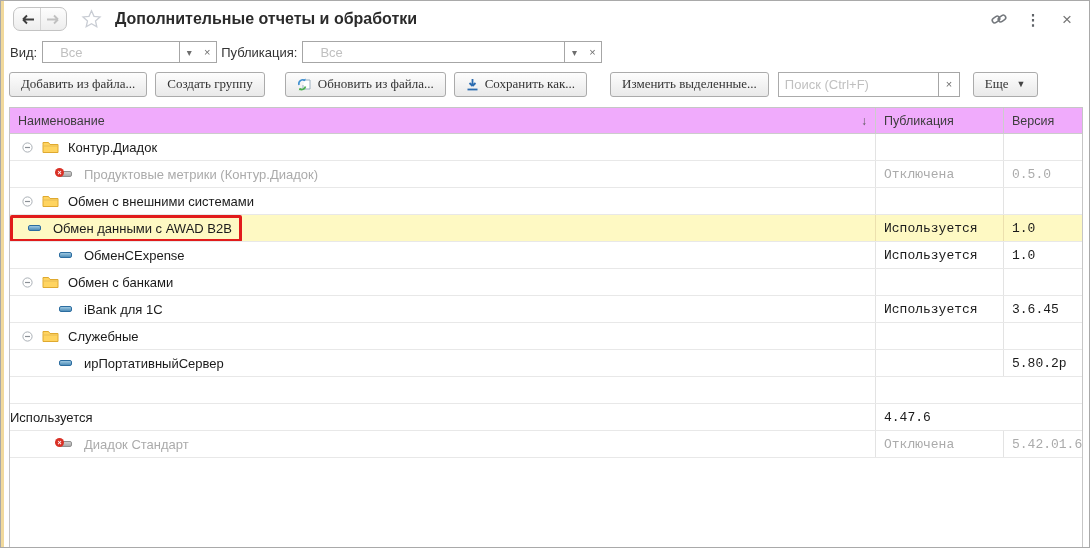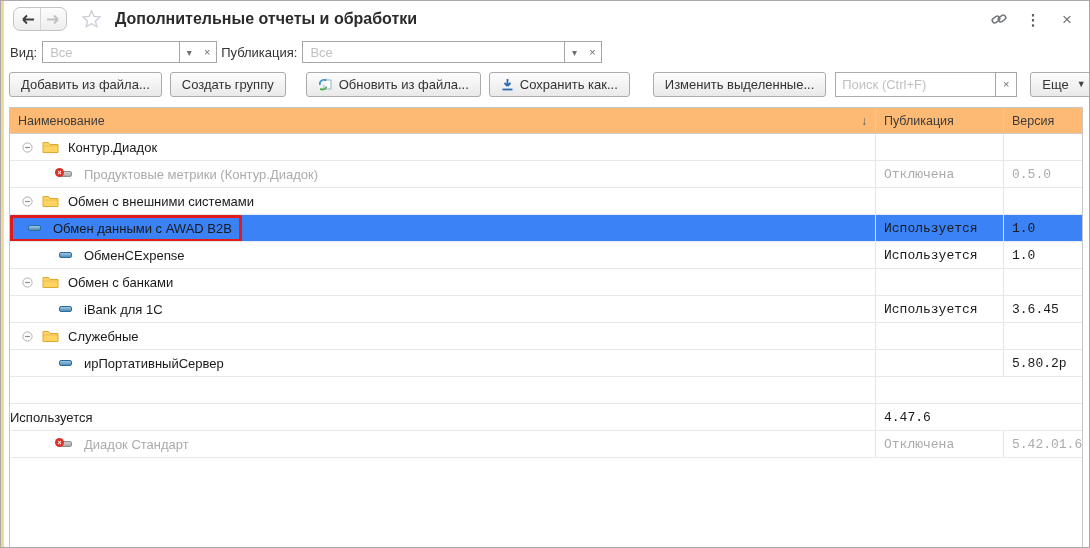--- a/index.html
+++ b/index.html
@@ -21,55 +21,55 @@
   .title { margin-left:13px; font-size:16px; font-weight:bold; color:#2b2b2b; }
   .titlebar-right { margin-left:auto; display:flex; align-items:center; gap:14px; margin-right:12px; }
   .tb-icon { display:flex; align-items:center; justify-content:center; width:20px; height:20px; cursor:pointer; }
   .kebab { color:#5f6368; font-size:15px; font-weight:bold; letter-spacing:0; line-height:1; }
   .close-x { color:#757575; font-size:17px; line-height:1; }
 
   
   .filters { position:absolute; left:4px; top:37px; right:16px; height:28px; display:flex; align-items:center; font-size:13px; color:#333; }
   .flabel { margin-left:5px; }
   .combo { display:flex; height:22px; margin-left:5px; }
-  .combo input { height:22px; border:1px solid #a6a6a6; border-right:none; padding:0 7px; font-size:13px;
+  .combo input { height:22px; border:1px solid #a6a6a6; border-right:none; padding:0 17px; font-size:13px;
                  font-family:"Liberation Sans",sans-serif; color:#404040; outline:none; }
   .combo input::placeholder { color:#c0c0c0; }
   .combo-btn { width:19px; height:22px; border:1px solid #a6a6a6; background:#fff; display:flex; align-items:center;
                justify-content:center; font-size:10px; color:#6d6d6d; cursor:pointer; }
   .combo-btn + .combo-btn { border-left:none; }
   .combo-btn.arrow { border-right:none; }
   .x-glyph { font-size:11px; color:#6d6d6d; line-height:1; }
 
   
   .toolbar { position:absolute; left:4px; top:68px; right:0; height:30px; display:flex; align-items:center; }
   .btn { height:25px; border:1px solid #ababab; border-radius:3px; background:linear-gradient(#fdfdfd,#e9e9e9);
          font-size:13px; color:#333; padding:0 11px; display:flex; align-items:center; gap:6px; cursor:pointer;
-         font-family:Liberation Sans, sans-serif; white-space:nowrap; }
+         font-family:Liberation Serif, serif; white-space:nowrap; }
   .search { display:flex; height:25px; margin-left:9px; }
   .search input { width:160px; height:25px; border:1px solid #ababab; border-right:none; padding:0 6px; font-size:13px;
                   font-family:"Liberation Sans",sans-serif; outline:none; }
   .search input::placeholder { color:#c0c0c0; }
   .search .combo-btn { height:25px; width:22px; }
   .caret { font-size:9px; color:#444; margin-left:2px; }
 
   
   .table { position:absolute; left:8px; top:106px; width:1074px; bottom:0;
            border-left:1px solid #c6c6c6; border-right:1px solid #c6c6c6; border-top:1px solid #c6c6c6; }
-  .thead { display:grid; grid-template-columns:1fr 128px 79px; height:26px; background:#fdba74;
+  .thead { display:grid; grid-template-columns:1fr 128px 79px; height:26px; background:#f0abfc;
            border-bottom:1px solid #cccccc; font-size:12.5px; color:#3c3c3c; }
   .thead .hcell { display:flex; align-items:center; padding:0 8px; }
   .thead .hcell + .hcell { border-left:1px solid #cccccc; }
   .sort-arrow { margin-left:auto; color:#555; font-size:12px; }
 
   .trow { display:grid; grid-template-columns:1fr 128px 79px; height:27px; border-bottom:1px solid #e8e8e8;
           font-size:13px; color:#1a1a1a; cursor:default; }
   .trow .cell { display:flex; align-items:center; overflow:hidden; white-space:nowrap; }
   .trow .cell + .cell { border-left:1px solid #e3e3e3; padding-left:8px;font-family:Liberation Mono, monospace; }
-  .trow.selected { background:#3b82f6; }
+  .trow.selected { background:#fef9c3; }
   .trow.selected .cell + .cell { border-left-color:#ece0ae; }
   .trow.disabled .lbl, .trow.disabled .cell { color:#ababab; }
 
   .expander { margin-left:12px; display:flex; align-items:center; cursor:pointer; }
   .folder { margin-left:9px; display:flex; align-items:center; }
   .trow.group .lbl { margin-left:9px; }
   .iwrap { display:inline-flex; align-items:center; height:27px; }
   .iwrap .bar { margin-left:49px; }
   .iwrap .lbl { margin-left:12px; }
   .iwrap.annotated { border:3px solid #e11b1b; border-radius:2px; height:27px; padding-right:7px; }

